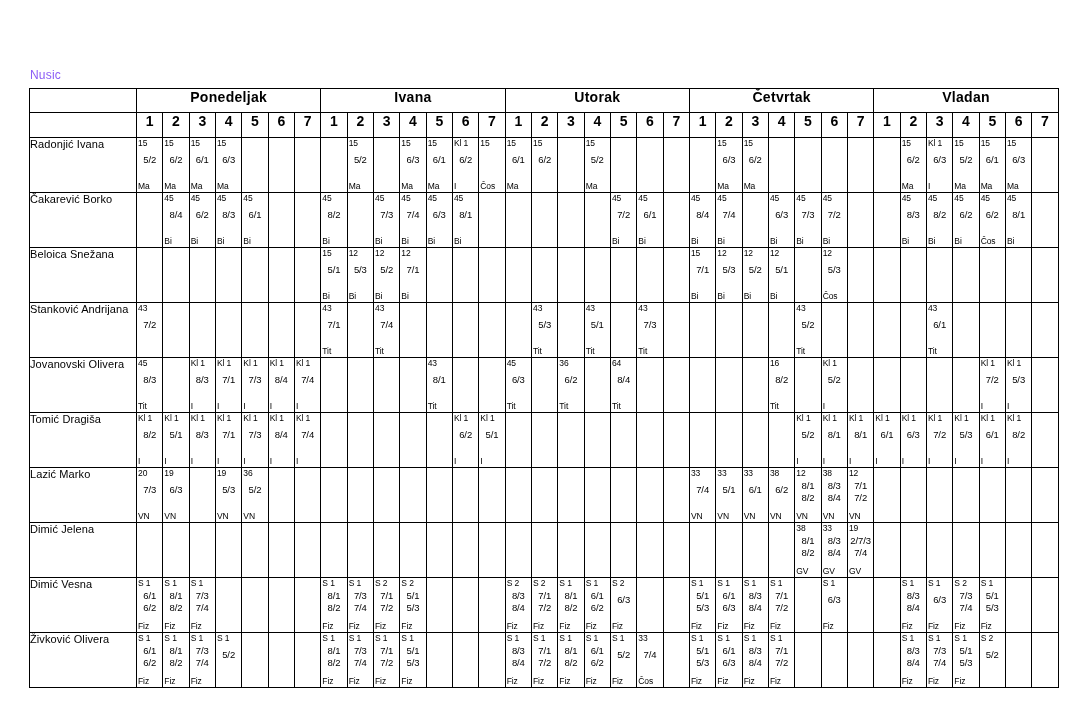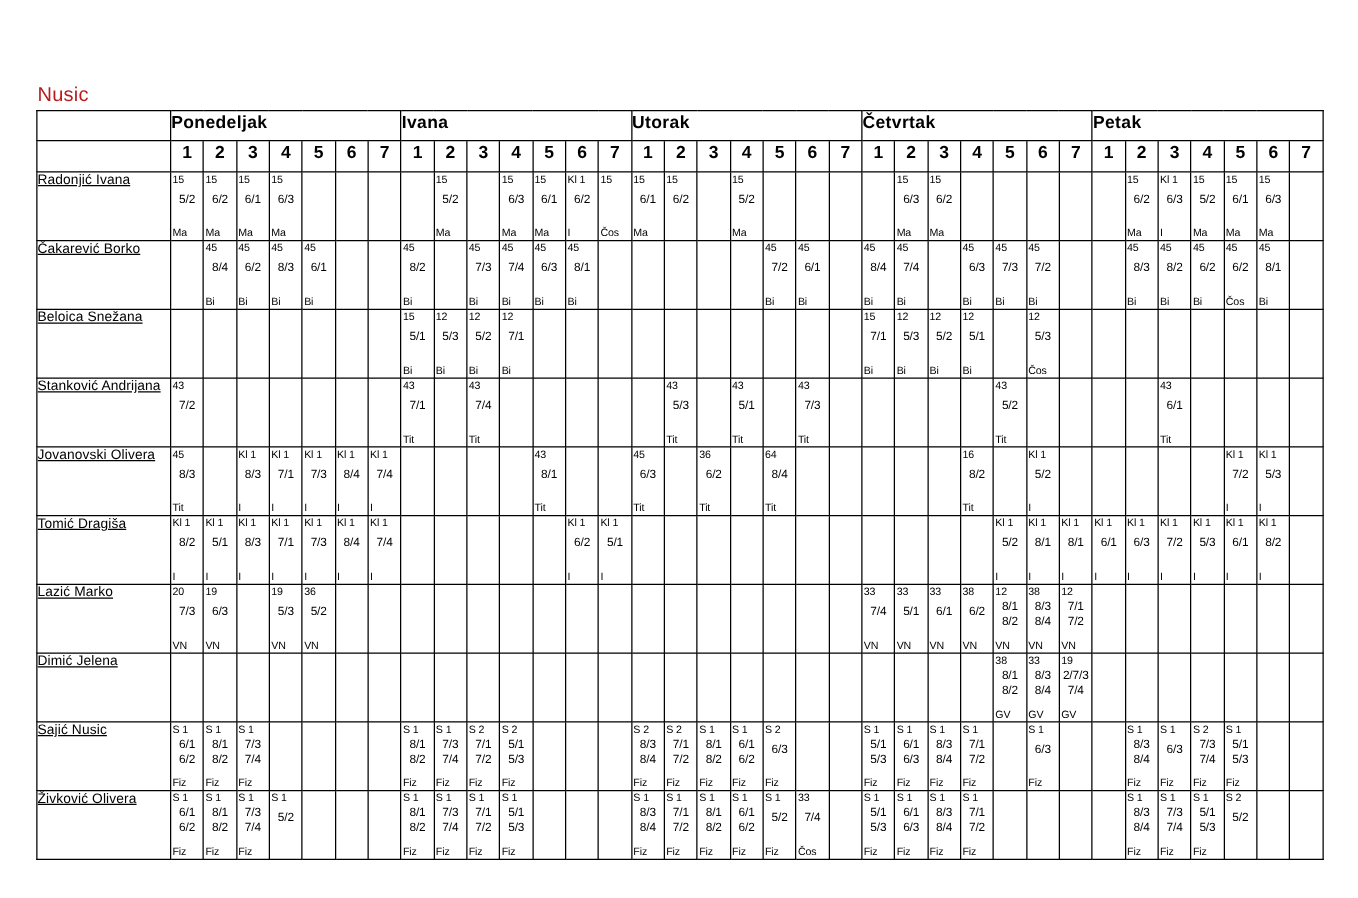--- a/index.html
+++ b/index.html
@@ -17,22 +17,22 @@
   .page {
     position: relative;
     width: 1086px;
     height: 718px;
     background: #ffffff;
   }
   .doc-title {
     position: absolute;
     left: 30px;
     top: 68px;
-    font-size: 16px;
-    color: #b91c1c;
+    font-size: 12px;
+    color: #8b5cf6;
     letter-spacing: 0.2px;
   }
   .grid-wrap {
     position: absolute;
     left: 29px;
     top: 88px;
     width: 1029px;
   }
   table.schedule {
     border-collapse: collapse;
@@ -46,21 +46,21 @@
     vertical-align: top;
     overflow: hidden;
   }
   
   col.name-col { width: 107px; }
   col.slot-col { width: 26.34px; }
 
   
   .day-head {
     height: 23px;
-    text-align: left;
+    text-align: center;
     vertical-align: middle;
     font-size: 14px;
     font-weight: bold;
     letter-spacing: 0.3px;
   }
   .corner-cell {
     border-left: 1px solid #ffffff;
     border-top: 1px solid #ffffff;
     border-bottom: 1px solid #ffffff;
     border-right: 1px solid #000000;
@@ -73,21 +73,21 @@
   }
   
   .period-head {
     height: 24px;
     text-align: center;
     vertical-align: middle;
     font-size: 14px;
     font-weight: bold;
   }
   
-  tr.teacher-row { height: 54px; text-decoration: underline; }
+  tr.teacher-row { height: 54px; }
   td.teacher-name {
     vertical-align: middle;
     font-size: 11px;
     padding-left: 6px;
     letter-spacing: 0.1px;
   }
   td.slot {
     position: relative;
     height: 54px;
   }
@@ -178,21 +178,21 @@
           <col class="slot-col">
           <col class="slot-col">
       </colgroup>
       <thead>
         <tr>
           <td class="corner-cell"></td>
           <td class="day-head" colspan="7">Ponedeljak</td>
           <td class="day-head" colspan="7">Ivana</td>
           <td class="day-head" colspan="7">Utorak</td>
           <td class="day-head" colspan="7">Četvrtak</td>
-          <td class="day-head" colspan="7">Petak</td>
+          <td class="day-head" colspan="7">Vladan</td>
         </tr>
         <tr id="period-row">
           <td class="corner-cell-2"></td>
         <td class="period-head">1</td>
             <td class="period-head">2</td>
             <td class="period-head">3</td>
             <td class="period-head">4</td>
             <td class="period-head">5</td>
             <td class="period-head">6</td>
             <td class="period-head">7</td>
@@ -1494,21 +1494,21 @@
               <div class="slot-inner"></div>
             </td>
             <td class="slot">
               <div class="slot-inner"></div>
             </td>
             <td class="slot">
               <div class="slot-inner"></div>
             </td>
           </tr>
           <tr class="teacher-row">
-            <td class="teacher-name">Sajić Nusic</td>
+            <td class="teacher-name">Dimić Vesna</td>
             <td class="slot">
               <div class="slot-inner">
                 <span class="ln top">S 1</span>
                 <span class="ln mid two">6/1<br>6/2</span>
                 <span class="ln bot">Fiz</span>
               </div>
             </td>
             <td class="slot">
               <div class="slot-inner">
                 <span class="ln top">S 1</span>

